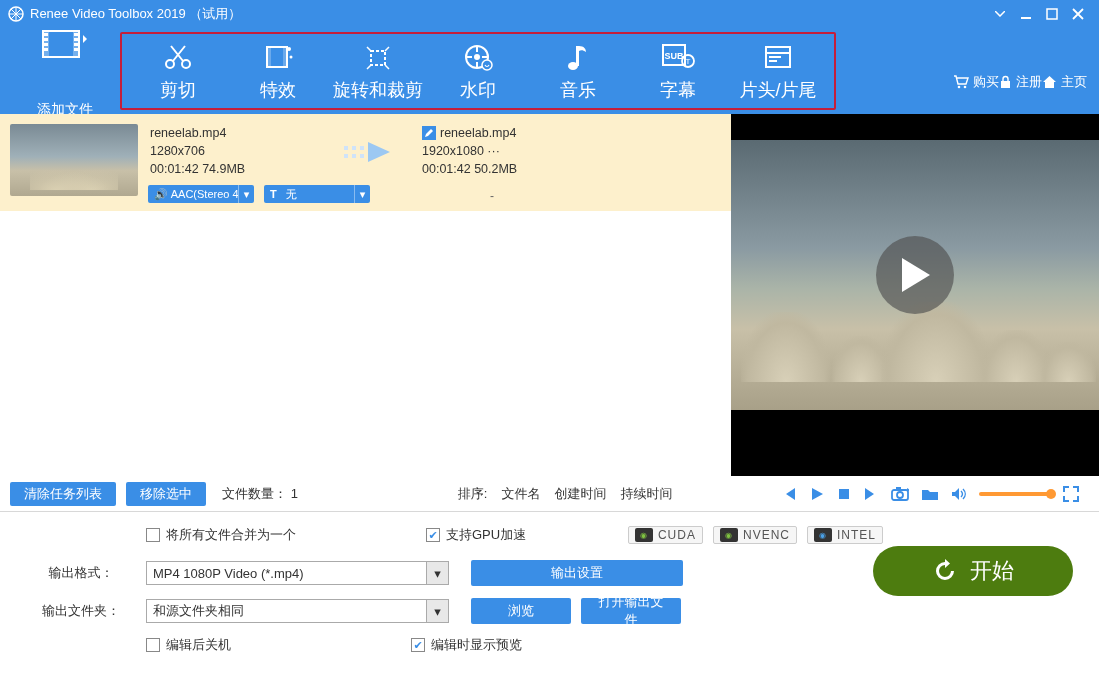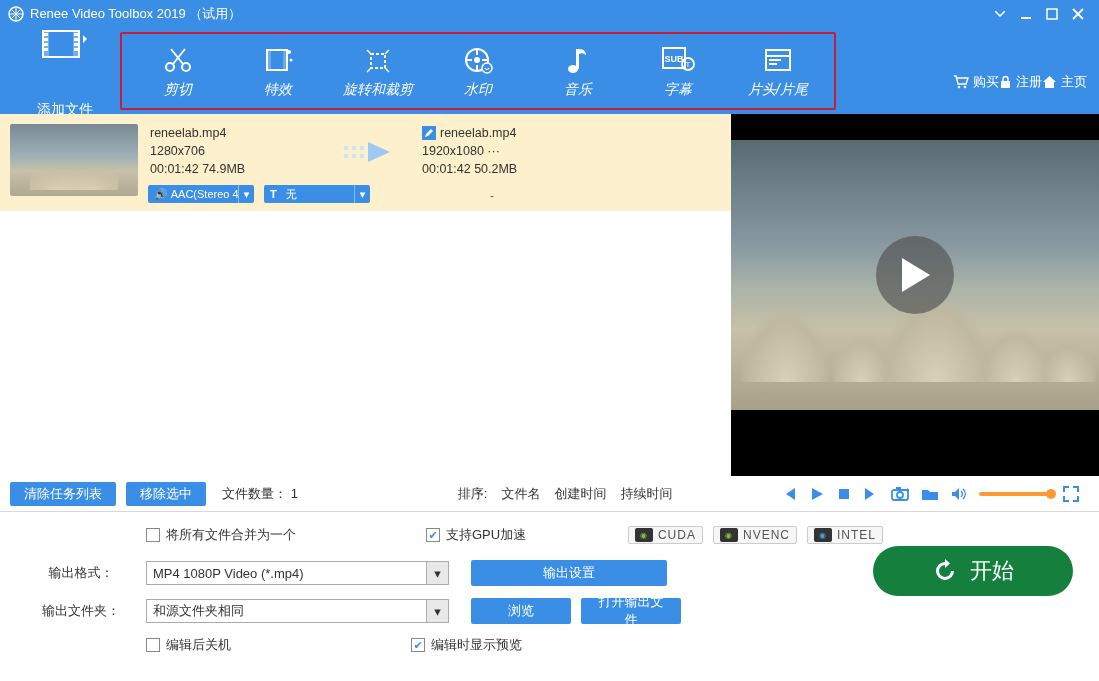--- a/index.html
+++ b/index.html
@@ -13,21 +13,21 @@
 .titlebar .winbtn { width: 26px; height: 20px; display: flex; align-items: center; justify-content: center; cursor: pointer; }
 
 
 .toolbar { height: 86px; background: #3a8ee6; color: #fff; display: flex; align-items: center; padding: 0 10px; position: relative; }
 .tool-group-main { width: 110px; display: flex; flex-direction: column; align-items: center; padding-top: 4px; gap: 36px; }
 .tool-group-main .ticon { width: 48px; height: 34px; display: flex; align-items: center; justify-content: center; }
 .tool-group-main .tlabel { font-size: 14px; margin-top: 4px; }
 .tool-redbox { border: 2px solid #c41e3a; height: 78px; display: flex; align-items: center; padding: 0 6px; border-radius: 2px; }
 .tool-item { width: 100px; display: flex; flex-direction: column; align-items: center; }
 .tool-item .ticon { width: 36px; height: 34px; display: flex; align-items: center; justify-content: center; }
-.tool-item .tlabel { font-size: 14px; margin-top: 4px; font-style: italic; }
+.tool-item .tlabel { font-size: 18px; margin-top: 4px; }
 .toolbar-right { position: absolute; right: 12px; top: 45px; display: flex; font-size: 13px; }
 .toolbar-right .rlink { display: flex; align-items: center; gap: 4px; cursor: pointer; }
 
 
 .main { display: flex; height: 362px; }
 .leftpane { width: 731px; background: #fff; overflow-y: auto; }
 .task-row { background: #fdf0cc; height: 97px; display: flex; align-items: flex-start; padding: 10px 10px 6px 10px; position: relative; }
 .thumb { width: 128px; height: 72px; background: linear-gradient(to bottom, #7a8a94 0%, #9fb0b8 45%, #c8c0a8 65%, #b0a890 100%); position: relative; border-radius: 2px; }
 .thumb::after { content: ""; position: absolute; bottom: 6px; left: 20px; right: 20px; height: 24px; background: radial-gradient(ellipse at 30% 100%, rgba(220,210,180,.9) 0%, rgba(220,210,180,0) 60%), radial-gradient(ellipse at 70% 100%, rgba(220,210,180,.9) 0%, rgba(220,210,180,0) 60%); }
 .srcinfo { margin-left: 12px; width: 180px; color: #333; line-height: 1.45; font-size: 12.5px; }
@@ -66,23 +66,23 @@
 .lbl { font-size: 13px; color: #333; }
 .encoders { margin-left: auto; display: flex; gap: 10px; margin-right: 200px; }
 .enc-badge { display: flex; align-items: center; gap: 5px; font-size: 12px; color: #555; letter-spacing: 1px; border: 1px solid #ccc; padding: 1px 6px; border-radius: 2px; background: #f6f6f6; }
 .enc-badge .chip { width: 18px; height: 14px; background: #333; border-radius: 2px; display: inline-flex; align-items: center; justify-content: center; color: #7fc241; font-size: 8px; }
 .enc-badge .chip.intel { color: #4aa0e6; }
 .form-row { display: flex; align-items: center; margin-bottom: 12px; text-align: center; }
 .form-lbl { width: 130px; font-size: 13px; color: #333; }
 .combo { width: 303px; height: 24px; border: 1px solid #aaa; display: flex; align-items: center; padding: 0 6px; font-size: 13px; color: #333; background: #fff; position: relative; }
 .combo .cdrop { position: absolute; right: 0; top: 0; width: 22px; height: 100%; display: flex; align-items: center; justify-content: center; background: #e8e8e8; border-left: 1px solid #aaa; }
 .btn-blue { background: #3a8ee6; color: #fff; font-size: 13px; height: 26px; padding: 0 14px; display: flex; align-items: center; justify-content: center; border-radius: 2px; cursor: pointer; }
-.btn-blue.wide { width: 196px; justify-content: center; }
+.btn-blue.wide { width: 212px; justify-content: center; }
 .btn-blue.sm2 { width: 100px; justify-content: center; }
-.start-btn { position: absolute; right: 26px; bottom: 66px; width: 200px; height: 50px; background: #15803d; color: #fff; font-size: 22px; border-radius: 26px; display: flex; align-items: center; justify-content: center; gap: 12px; cursor: pointer; }
+.start-btn { position: absolute; right: 26px; bottom: 66px; width: 200px; height: 50px; background: #4d7c0f; color: #fff; font-size: 22px; border-radius: 26px; display: flex; align-items: center; justify-content: center; gap: 12px; cursor: pointer; }
 .settings-area { position: relative; }
 
 svg { display: block; }
 </style>
 </head>
 <body>
 
 <div class="titlebar">
   <span class="logo">
     <svg width="16" height="16" viewBox="0 0 16 16">

